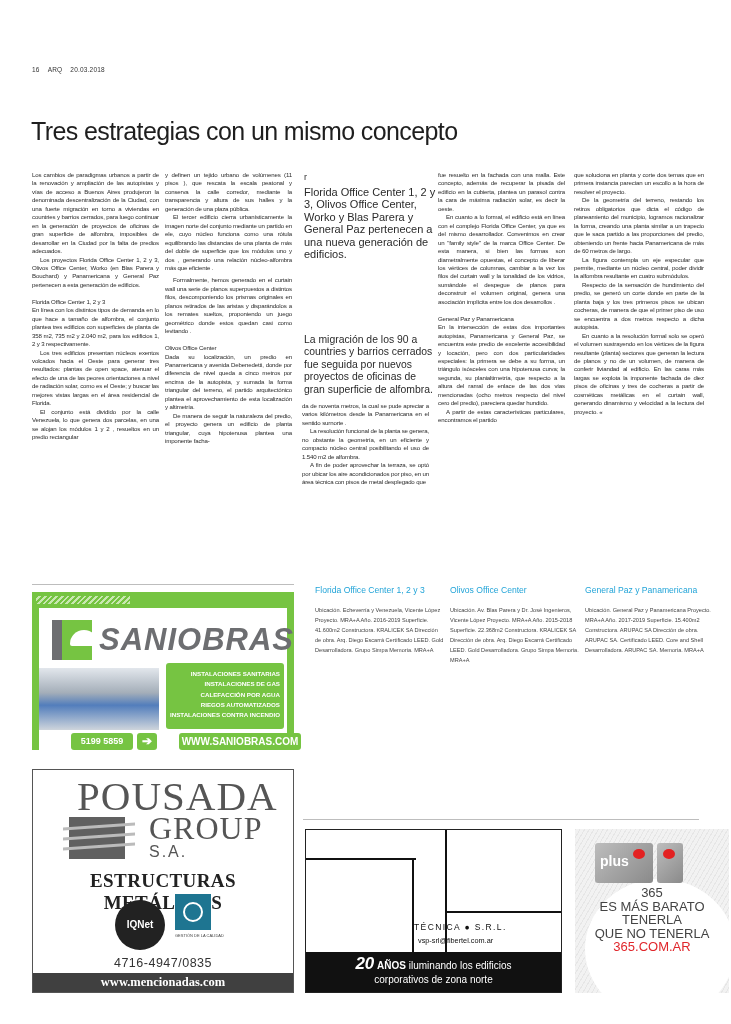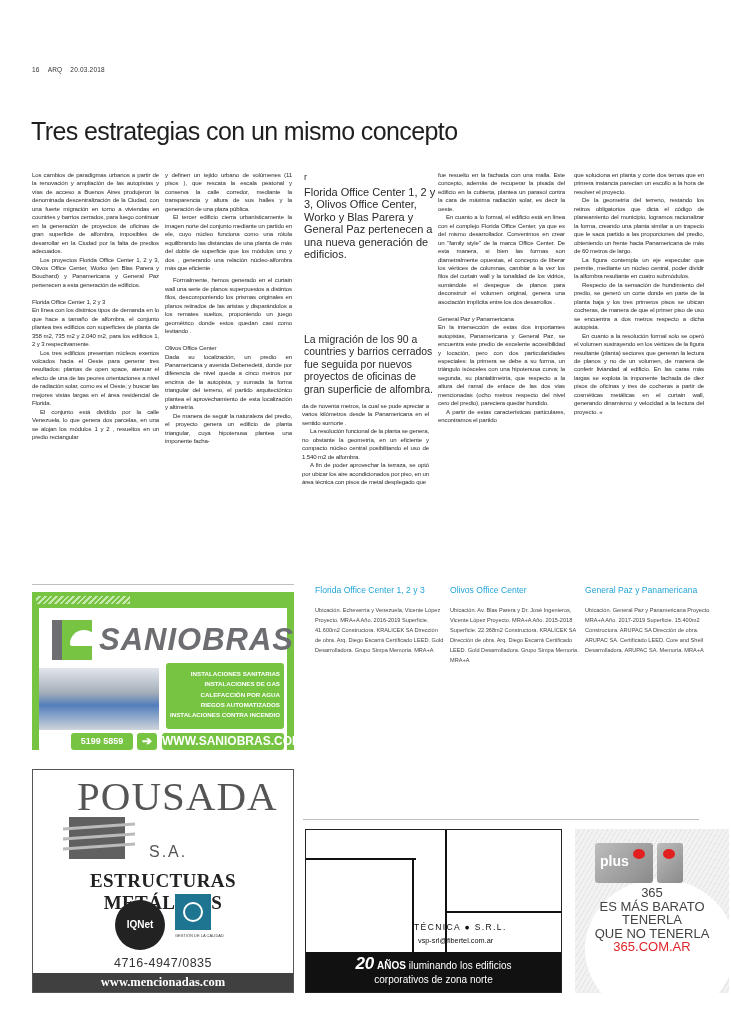--- a/index.html
+++ b/index.html
@@ -41,21 +41,21 @@
   .san .inner { position: absolute; left: 7px; top: 16px; width: 248px; height: 143px; background: #fff; }
   .san .stripe { position: absolute; left: 4px; top: 4px; width: 94px; height: 8px; background: repeating-linear-gradient(135deg,#76c442 0 2px,#c9e8b1 2px 4px); }
   .san .logo-box { position: absolute; left: 13px; top: 12px; width: 40px; height: 40px; background: #76c442; border-left: 10px solid #6d6e71; }
   .san .helmet { position: absolute; left: 8px; top: 10px; width: 28px; height: 16px; background: #fff; border-radius: 14px 14px 2px 2px; }
   .san .brand { position: absolute; left: 60px; top: 14px; font-size: 31px; font-weight: bold; font-style: italic; color: #6d6e71; letter-spacing: 1px; }
   .san .pipe { position: absolute; left: 0; top: 60px; width: 120px; height: 62px; background: linear-gradient(180deg,#dfe4ea 0%,#9aa5b1 40%,#3f6fb4 60%,#c9d0d8 100%); opacity: 0.9; }
   .san .services { position: absolute; left: 127px; top: 55px; width: 118px; height: 66px; background: #76c442; border-radius: 3px; padding: 6px 4px; }
   .san .services div { font-size: 6.2px; line-height: 10.3px; font-weight: bold; color: #fff; text-align: right; }
   .san .phone { position: absolute; left: 32px; top: 125px; width: 62px; height: 17px; background: #76c442; border-radius: 3px; color: #fff; font-weight: bold; font-size: 9px; text-align: center; line-height: 17px; }
   .san .arrow { position: absolute; left: 98px; top: 125px; width: 20px; height: 17px; background: #76c442; border-radius: 3px; color: #fff; font-size: 12px; font-weight: bold; text-align: center; line-height: 17px; }
-  .san .url { position: absolute; left: 123px; top: 125px; width: 122px; height: 17px; background: #76c442; border-radius: 3px; color: #fff; font-weight: bold; font-size: 12px; text-align: center; line-height: 17px; }
+  .san .url { position: absolute; left: 140px; top: 125px; width: 122px; height: 17px; background: #76c442; border-radius: 3px; color: #fff; font-weight: bold; font-size: 10px; text-align: center; line-height: 17px; }
 
   
   .pou { position: absolute; left: 32px; top: 769px; width: 262px; height: 224px; border: 1.5px solid #555; background: #fff; }
   .pou .name { position: absolute; left: 30px; top: 2px; font-family: "Liberation Serif", serif; font-size: 41px; color: #555; letter-spacing: 1px; margin-left: 14px; }
   .pou .group { position: absolute; left: 116px; top: 40px; font-family: "Liberation Serif", serif; font-size: 32px; color: #555; letter-spacing: 1px; }
   .pou .sa { position: absolute; left: 116px; top: 73px; font-family: "Liberation Sans", sans-serif; font-size: 16px; color: #555; letter-spacing: 2px; }
   .pou .mark { position: absolute; left: 36px; top: 47px; width: 56px; height: 42px; background: #606060; }
   .pou .mark i { position: absolute; left: -6px; width: 72px; height: 3px; background: #bbb; transform: skewY(-4deg); }
   .pou .tag { position: absolute; left: 0; width: 100%; top: 100px; text-align: center; font-family: "Liberation Serif", serif; font-weight: bold; font-size: 19px; color: #222; letter-spacing: 0.4px; }
   .pou .iqnet { position: absolute; left: 82px; top: 130px; width: 50px; height: 50px; border-radius: 50%; background: #222; color: #fff; font-size: 10px; font-weight: bold; text-align: center; line-height: 50px; }
@@ -181,20 +181,21 @@
   </div>
 </div>
 
 <div class="pou">
   <div class="name">POUSADA</div>
   <div class="mark">
     <i style="top:8px"></i>
       <i style="top:18px"></i>
       <i style="top:28px"></i>
   </div>
+  <div class="group">GROUP</div>
   <div class="sa">S.A.</div>
   <div class="tag">ESTRUCTURAS METÁLICAS</div>
   <div class="iqnet">IQNet</div>
   <div class="iram">
       <i></i>
     </div>
   <div class="iram-label">GESTIÓN DE LA CALIDAD</div>
   <div class="phone">4716-4947/0835</div>
   <div class="url">www.mencionadas.com</div>
 </div>

